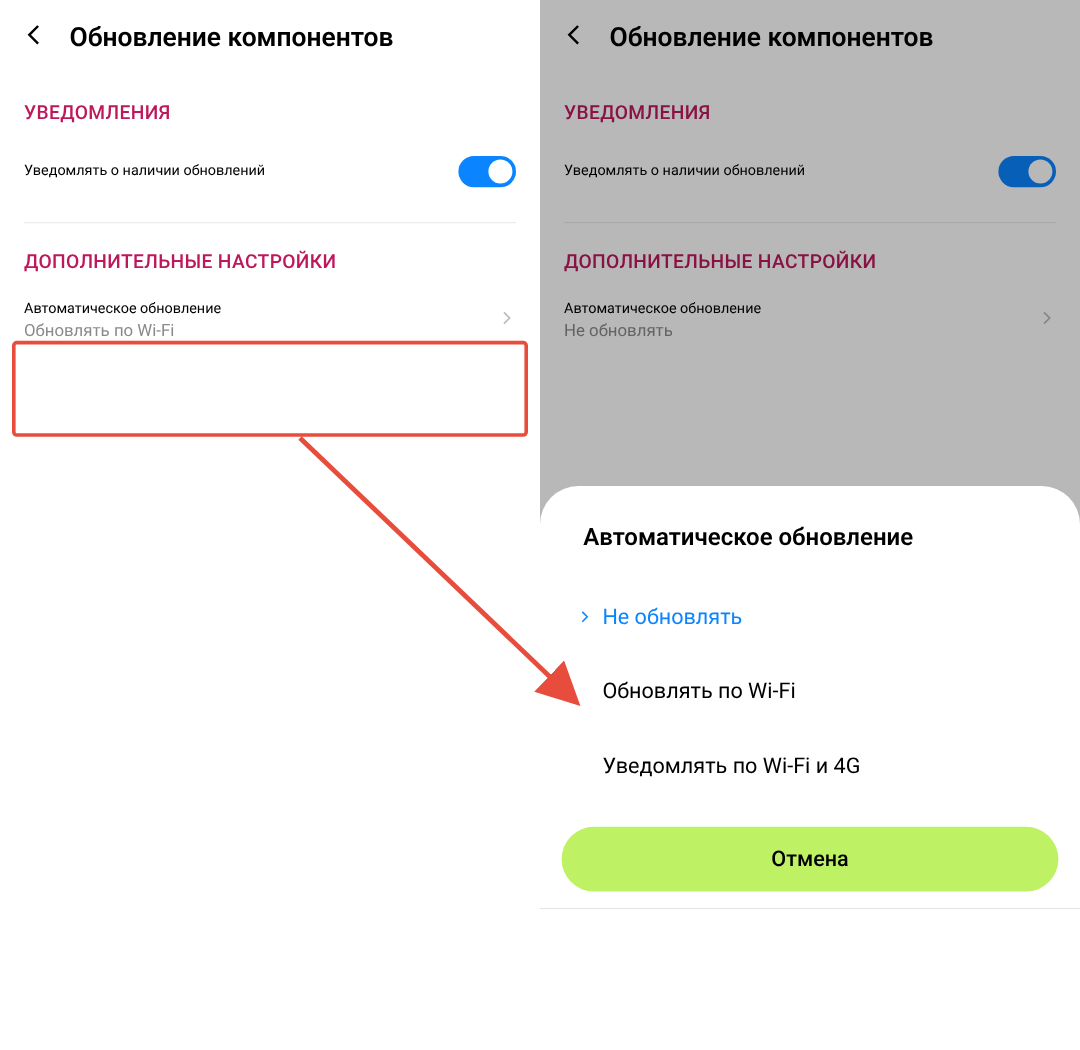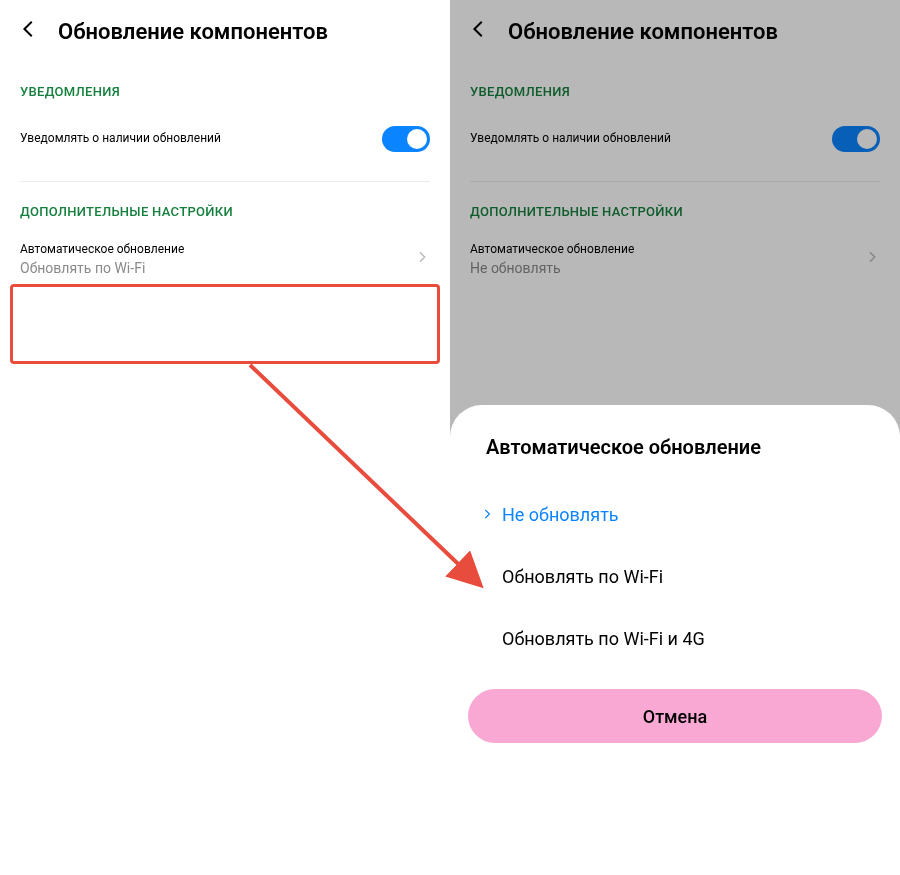--- a/index.html
+++ b/index.html
@@ -27,24 +27,24 @@
       gap: 18px;
     }
     .back-icon svg { width: 22px; height: 22px; stroke: #000; stroke-width: 2.2; fill: none; }
     .header-title {
       font-size: 22px;
       font-weight: 600;
       color: #000;
     }
     .section-label {
       padding: 22px 20px 8px 20px;
-      font-size: 13px;
+      font-size: 16px;
       font-weight: 500;
       letter-spacing: 0.3px;
-      color: #15803d;
+      color: #be185d;
     }
     .setting-row {
       display: flex;
       align-items: center;
       padding: 14px 20px;
       min-height: 64px;
     }
     .setting-row .label-stack { flex: 1; }
     .setting-row .primary {
       font-size: 12px;
@@ -119,21 +119,21 @@
       color: #000;
       gap: 6px;
       min-height: 62px;
     }
     .sheet-option.selected { color: #0a84ff; }
     .sheet-option .sel-icon svg { width: 14px; height: 14px; stroke: #0a84ff; stroke-width: 2.2; fill: none; }
     .sheet-option .sel-icon { width: 16px; display: inline-flex; align-items: center; }
     .sheet-option .opt-label { }
     .cancel-btn {
       margin: 20px 18px 0 18px;
-      background: #f9a8d4;
+      background: #bef264;
       border-radius: 30px;
       height: 54px;
       display: flex;
       align-items: center;
       justify-content: center;
       font-size: 18px;
       font-weight: 500;
       color: #000;
     }
     .content-base { position: relative; height: 100%; }
@@ -230,21 +230,21 @@
       <span class="opt-label">Не обновлять</span>
     </div>
 
     <div class="sheet-option">
       <span class="sel-icon"></span>
       <span class="opt-label">Обновлять по Wi-Fi</span>
     </div>
 
     <div class="sheet-option">
       <span class="sel-icon"></span>
-      <span class="opt-label">Обновлять по Wi-Fi и 4G</span>
+      <span class="opt-label">Уведомлять по Wi-Fi и 4G</span>
     </div>
 
     <div class="cancel-btn">
       <span>Отмена</span>
     </div>
   </div>
 </div>
 
 <svg class="arrow-overlay" viewBox="0 0 900 875">
   <defs>

